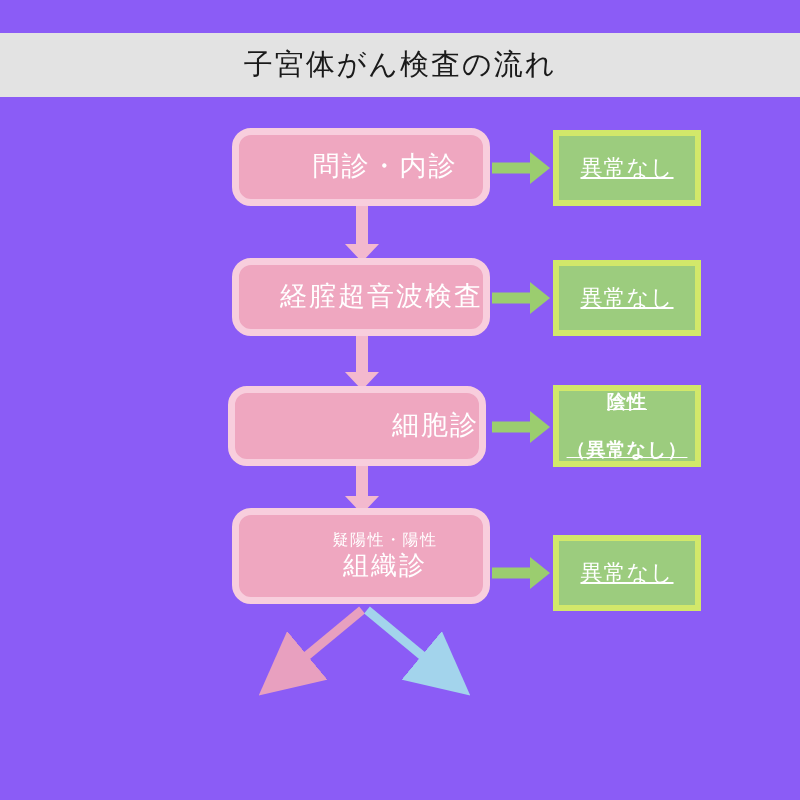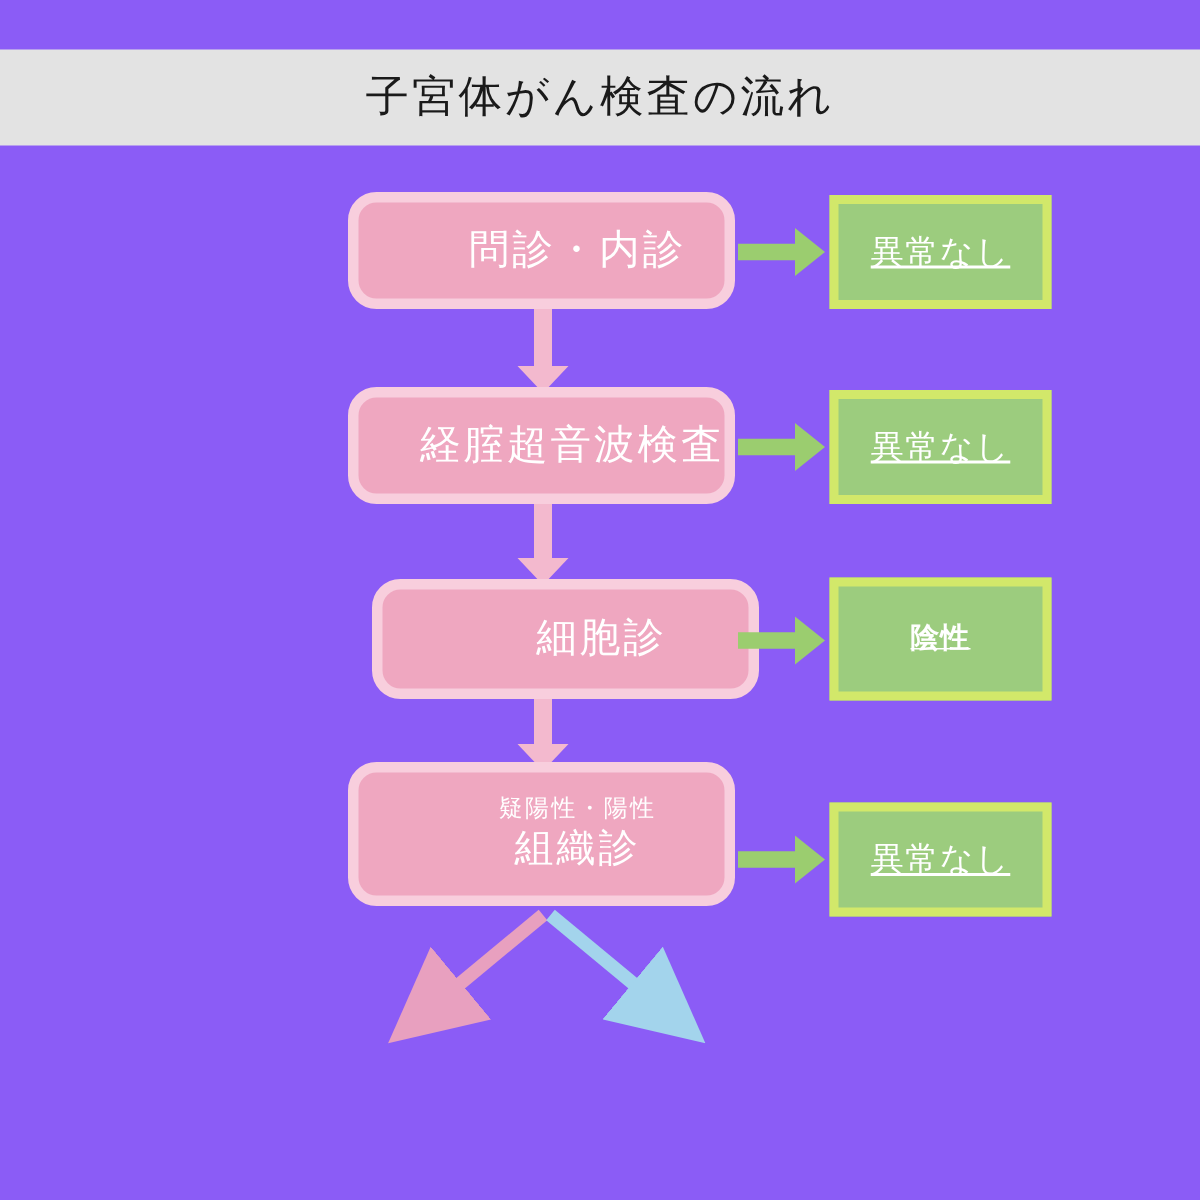--- a/index.html
+++ b/index.html
@@ -202,31 +202,32 @@
 
     <div class="green-box" style="left:553px; top:260px; width:148px; height:76px;">
       <div class="g-line">異常なし</div>
     </div>
 
     <div class="v-conn" style="left:330px; top:336px; width:64px; height:56px;">
       <div class="shaft" style="height:38px;"></div>
       <div class="head" style="top:36px;"></div>
     </div>
 
-    <div class="pink-box" style="left:248px; top:386px; width:258px; height:80px;">
+    <div class="pink-box" style="left:228px; top:386px; width:258px; height:80px;align-items:flex-end;">
       <div class="main-label">細胞診</div>
     </div>
 
     <div class="h-conn" style="left:492px; top:412px; width:58px; height:30px;">
       <div class="shaft" style="width:40px;"></div>
       <div class="head" style="left:38px;"></div>
     </div>
 
     <div class="green-box bold" style="left:553px; top:385px; width:148px; height:82px;gap:24px;">
       <div class="g-line">陰性</div>
+      <div class="g-line">（異常なし）</div>
     </div>
 
     <div class="v-conn" style="left:330px; top:466px; width:64px; height:50px;">
       <div class="shaft" style="height:32px;"></div>
       <div class="head" style="top:30px;"></div>
     </div>
 
     <div class="pink-box two-line" style="left:232px; top:508px; width:258px; height:96px;">
       <div class="sub-label">疑陽性・陽性</div>
       <div class="main-label">組織診</div>

